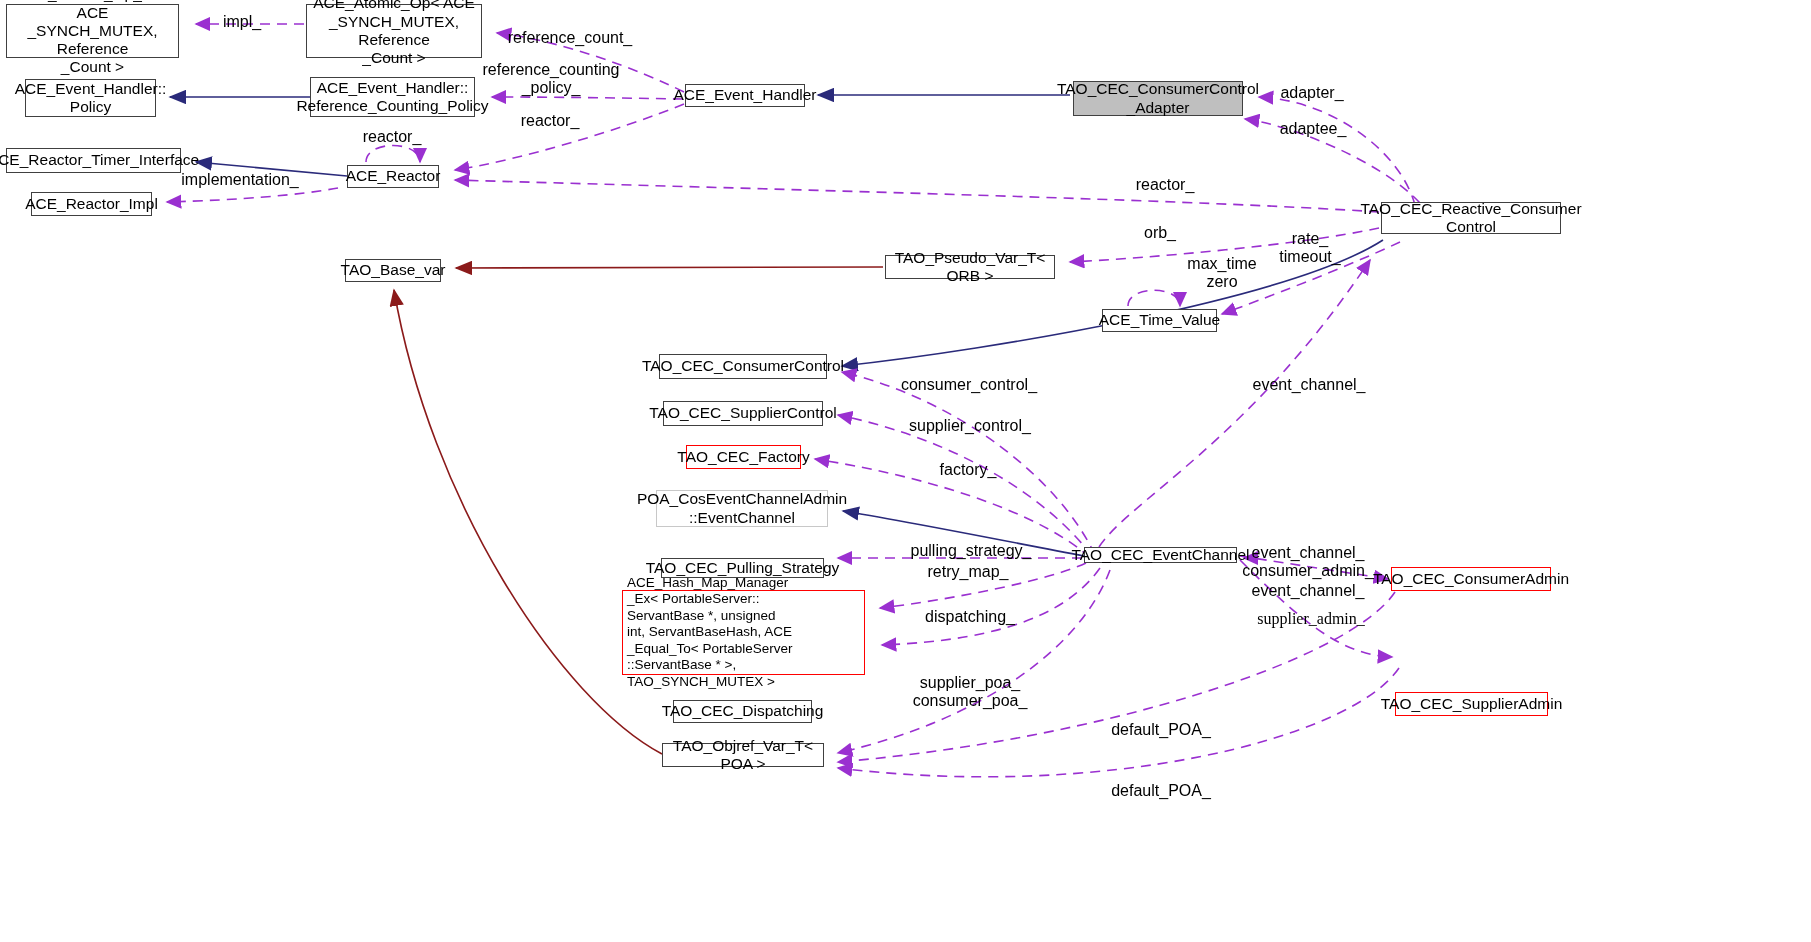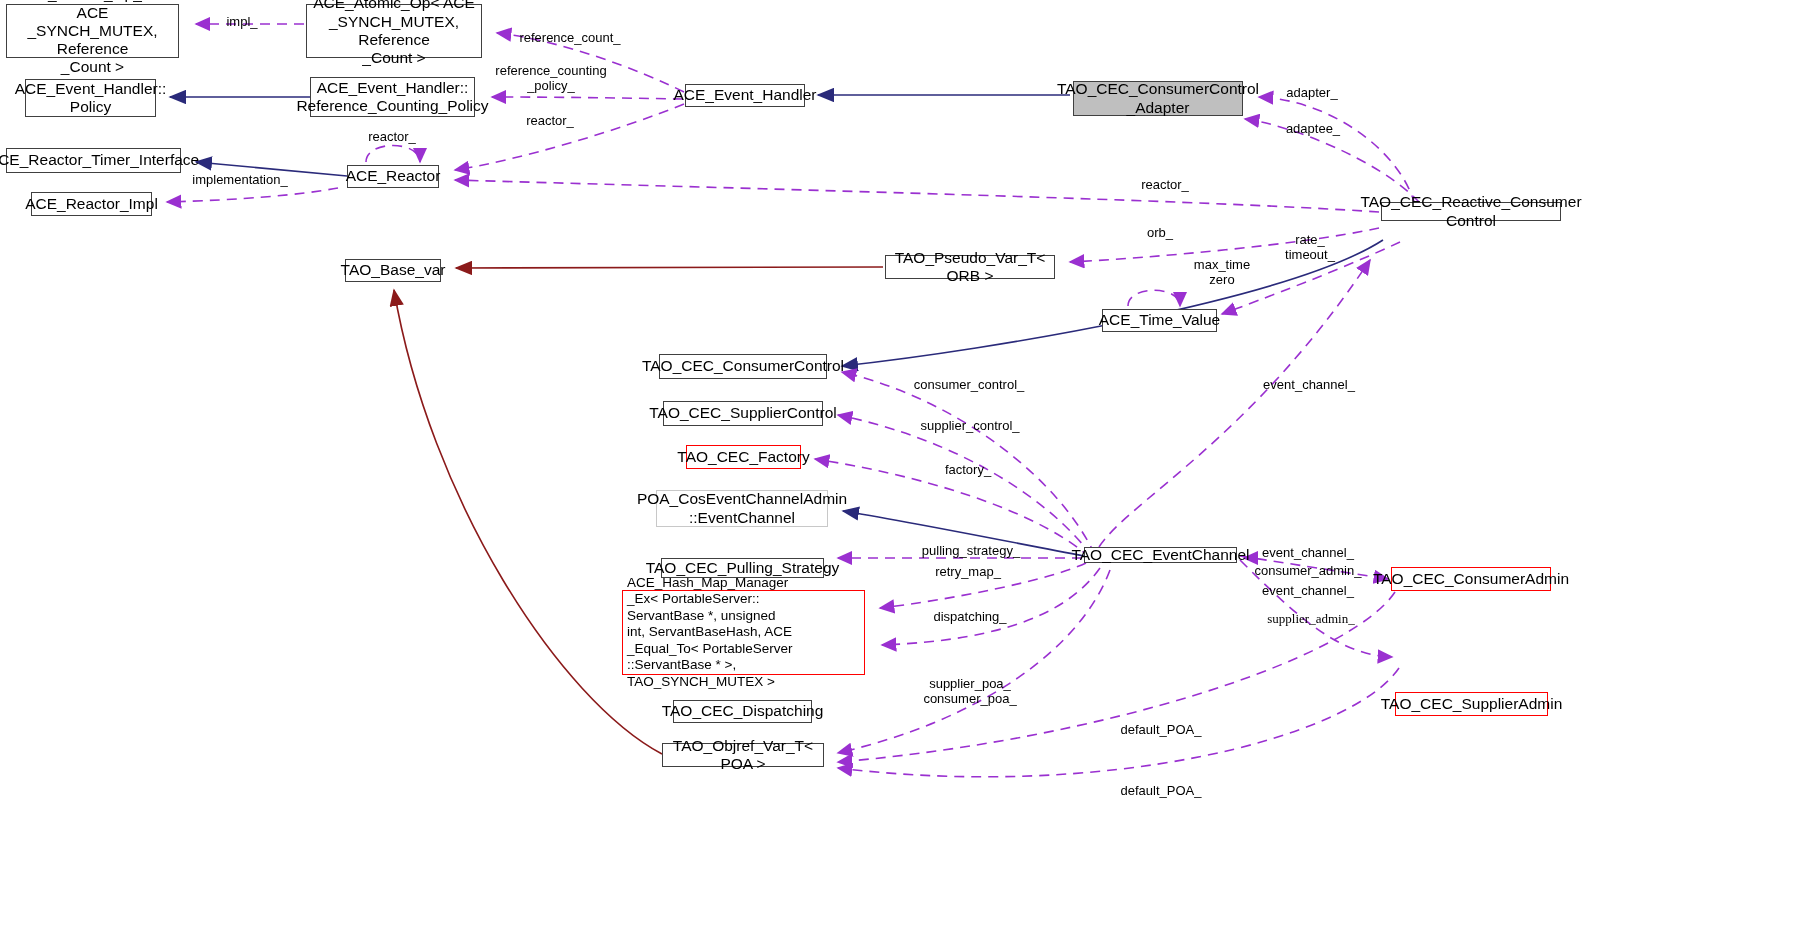--- a/index.html
+++ b/index.html
@@ -37,21 +37,21 @@
     white-space: pre-line;
     padding: 2px 4px;
   }
   .node.dark   { border: 1.6px solid #404040; }
   .node.red    { border: 1.6px solid #ff0000; }
   .node.grey   { border: 1.6px solid #c8c8c8; }
   .node.filled { border: 1.6px solid #404040; background: #bfbfbf; }
   .node.leftal { justify-content: flex-start; text-align: left; }
   .edge-label {
     position: absolute;
-    font-size: 13px;
+    font-size: 16px;
     color: #000000;
     white-space: pre-line;
     text-align: center;
     line-height: 1.15;
     transform: translate(-50%, -50%);
   }
 </style>
 </head>
 <body>
 
@@ -121,21 +121,21 @@
   <div class="node dark" style="left:25px;top:79px;width:131px;height:38px;">ACE_Event_Handler::
 Policy</div>
   <div class="node dark" style="left:310px;top:77px;width:165px;height:40px;">ACE_Event_Handler::
 Reference_Counting_Policy</div>
   <div class="node dark" style="left:6px;top:148px;width:175px;height:25px;">ACE_Reactor_Timer_Interface</div>
   <div class="node dark" style="left:31px;top:192px;width:121px;height:24px;">ACE_Reactor_Impl</div>
   <div class="node dark" style="left:347px;top:165px;width:92px;height:23px;">ACE_Reactor</div>
   <div class="node dark" style="left:685px;top:84px;width:120px;height:23px;">ACE_Event_Handler</div>
   <div class="node filled" style="left:1073px;top:81px;width:170px;height:35px;">TAO_CEC_ConsumerControl
 _Adapter</div>
-  <div class="node dark" style="left:1381px;top:202px;width:180px;height:19px;">TAO_CEC_Reactive_Consumer
+  <div class="node dark" style="left:1381px;top:202px;width:180px;height:32px;">TAO_CEC_Reactive_Consumer
 Control</div>
   <div class="node dark" style="left:345px;top:259px;width:96px;height:23px;">TAO_Base_var</div>
   <div class="node dark" style="left:885px;top:255px;width:170px;height:24px;">TAO_Pseudo_Var_T&lt; ORB &gt;</div>
   <div class="node dark" style="left:1102px;top:309px;width:115px;height:23px;">ACE_Time_Value</div>
   <div class="node dark" style="left:659px;top:354px;width:168px;height:25px;">TAO_CEC_ConsumerControl</div>
   <div class="node dark" style="left:663px;top:401px;width:160px;height:25px;">TAO_CEC_SupplierControl</div>
   <div class="node red" style="left:686px;top:445px;width:115px;height:24px;">TAO_CEC_Factory</div>
   <div class="node grey" style="left:656px;top:490px;width:172px;height:37px;">POA_CosEventChannelAdmin
 ::EventChannel</div>
   <div class="node dark" style="left:661px;top:558px;width:163px;height:20px;">TAO_CEC_Pulling_Strategy</div>

